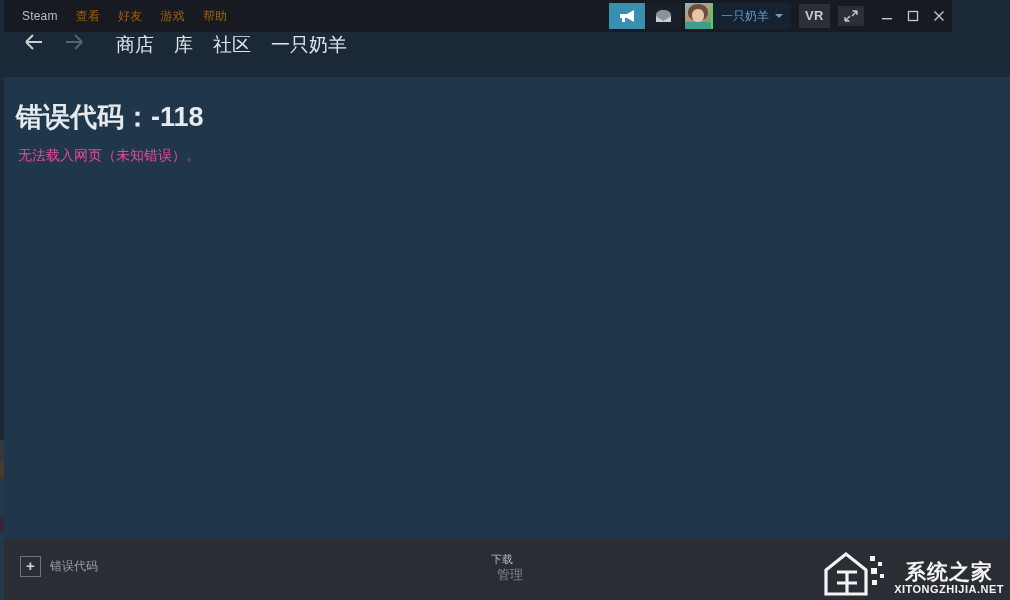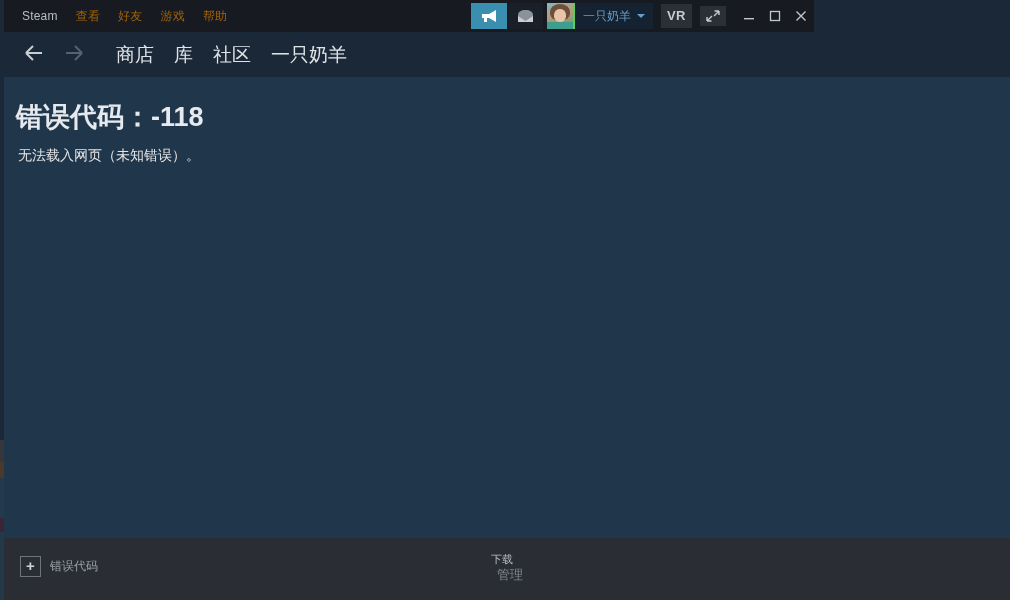--- a/index.html
+++ b/index.html
@@ -49,21 +49,21 @@
       #233a4c 38px, #233a4c 78px,
       #3a2438 78px, #3a2438 92px,
       #233848 92px, #233848 160px);
     z-index: 41;
   }
 
   
   .titlebar {
     position: absolute;
     left: 4px; top: 0;
-    width: 810px; height: 32px;
+    width: 948px; height: 32px;
     background: #171a21;
     display: flex;
     align-items: center;
     z-index: 10;
   }
   .menu-group {
     display: flex;
     align-items: center;
     padding-left: 9px;
     gap: 0px;
@@ -163,21 +163,20 @@
     color: #c3c8cd;
   }
 
   
   .navbar {
     position: absolute;
     left: 4px; top: 32px;
     width: 1006px; height: 45px;
     background: #1b2838;
     display: flex;
-    align-items: center;
     z-index: 10;
   }
   .nav-arrow {
     font-size: 22px;
     padding: 0 8px;
     line-height: 1;
   }
   .nav-arrow.back { color: #c9ced3; margin-left: 10px; }
   .nav-arrow.fwd { color: #53646f; }
   .nav-link {
@@ -200,21 +199,21 @@
     position: absolute;
     left: 12px; top: 22px;
     color: #e6eaee;
     font-size: 27px;
     font-weight: bold;
     white-space: nowrap;
   }
   .err-sub {
     position: absolute;
     left: 14px; top: 70px;
-    color: #e5e5e5;
+    color: #ec4899;
     font-size: 14px;
     white-space: nowrap;
   }
 
   
   .footer {
     position: absolute;
     left: 4px; top: 538px;
     width: 1006px; height: 62px;
     background: #2a2d33;
@@ -380,15 +379,32 @@
     <div class="add-game">
       <div class="plus-box">+</div>
       <div class="add-game-label">错误代码</div>
     </div>
 
     <div class="downloads">
       <div class="dl-title">下载</div>
       <div class="dl-sub">管理</div>
     </div>
 
+    <div class="watermark">
+      <div class="wm-mark">
+        <svg width="64" height="46" viewBox="0 0 64 46">
+          <path d="M2 20 L22 4 L42 20 L42 44 L2 44 Z" fill="none" stroke="#ffffff" stroke-width="3.2"></path>
+          <path d="M13 22 L33 22 M23 22 L23 44 M13 33 L33 33" stroke="#ffffff" stroke-width="3.2" fill="none"></path>
+          <rect x="46" y="6" width="5" height="5" fill="#ffffff"></rect>
+          <rect x="54" y="12" width="4" height="4" fill="#ffffff"></rect>
+          <rect x="47" y="18" width="6" height="6" fill="#ffffff"></rect>
+          <rect x="56" y="24" width="4" height="4" fill="#ffffff"></rect>
+          <rect x="48" y="30" width="5" height="5" fill="#ffffff"></rect>
+        </svg>
+      </div>
+      <div class="wm-text">
+        <div class="wm-cn">系统之家</div>
+        <div class="wm-en">XITONGZHIJIA.NET</div>
+      </div>
+    </div>
   </div>
 
 </div>
 
 </body></html>

